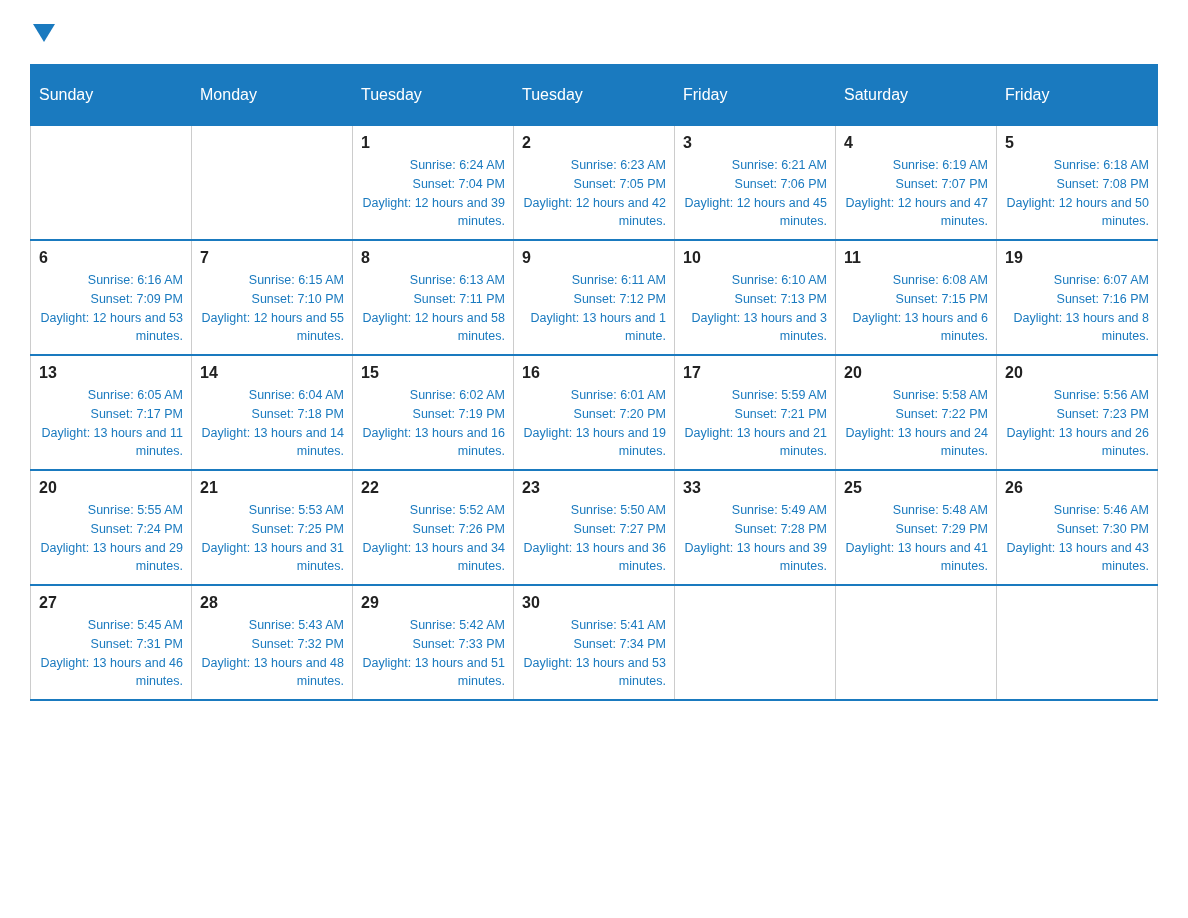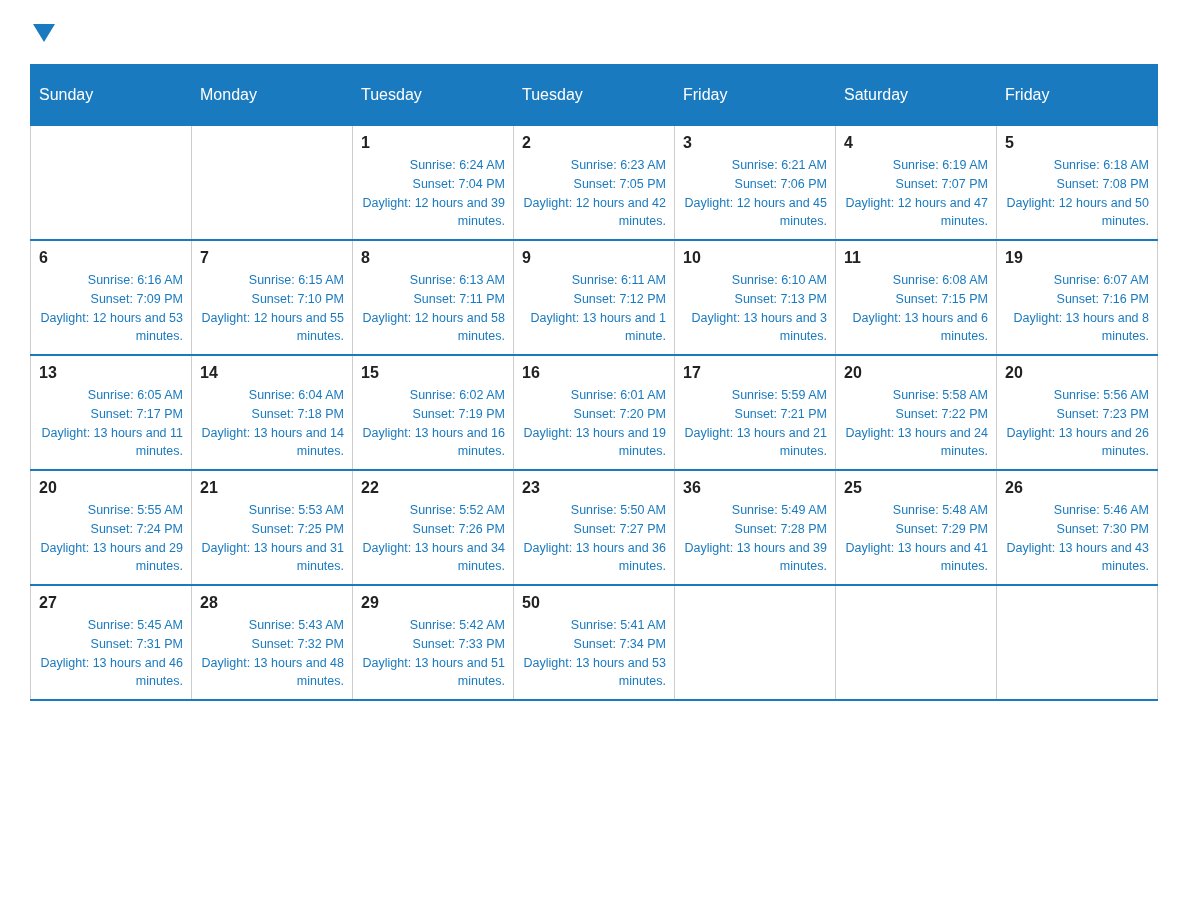--- a/index.html
+++ b/index.html
@@ -233,21 +233,21 @@
         </td>
         <td>
           <span class="day-number">22</span>
           <div class="day-info">Sunrise: 5:52 AM<br>Sunset: 7:26 PM<br>Daylight: 13 hours and 34 minutes.</div>
         </td>
         <td>
           <span class="day-number">23</span>
           <div class="day-info">Sunrise: 5:50 AM<br>Sunset: 7:27 PM<br>Daylight: 13 hours and 36 minutes.</div>
         </td>
         <td>
-          <span class="day-number">36</span>
+          <span class="day-number">33</span>
           <div class="day-info">Sunrise: 5:49 AM<br>Sunset: 7:28 PM<br>Daylight: 13 hours and 39 minutes.</div>
         </td>
         <td>
           <span class="day-number">25</span>
           <div class="day-info">Sunrise: 5:48 AM<br>Sunset: 7:29 PM<br>Daylight: 13 hours and 41 minutes.</div>
         </td>
         <td>
           <span class="day-number">26</span>
           <div class="day-info">Sunrise: 5:46 AM<br>Sunset: 7:30 PM<br>Daylight: 13 hours and 43 minutes.</div>
         </td>
@@ -259,21 +259,21 @@
         </td>
         <td>
           <span class="day-number">28</span>
           <div class="day-info">Sunrise: 5:43 AM<br>Sunset: 7:32 PM<br>Daylight: 13 hours and 48 minutes.</div>
         </td>
         <td>
           <span class="day-number">29</span>
           <div class="day-info">Sunrise: 5:42 AM<br>Sunset: 7:33 PM<br>Daylight: 13 hours and 51 minutes.</div>
         </td>
         <td>
-          <span class="day-number">50</span>
+          <span class="day-number">30</span>
           <div class="day-info">Sunrise: 5:41 AM<br>Sunset: 7:34 PM<br>Daylight: 13 hours and 53 minutes.</div>
         </td>
         <td class="empty-cell"></td>
         <td class="empty-cell"></td>
         <td class="empty-cell"></td>
       </tr>
     </tbody>
 </table>
 
 </body></html>

